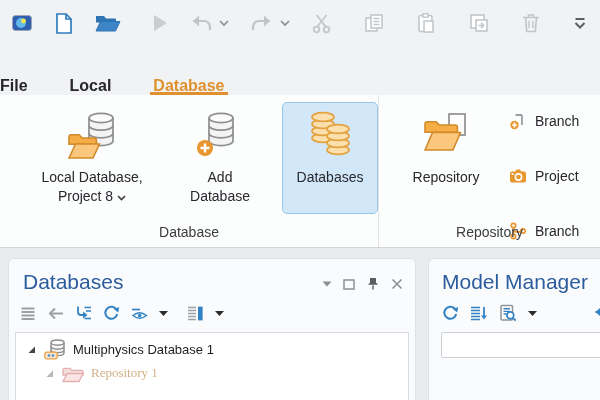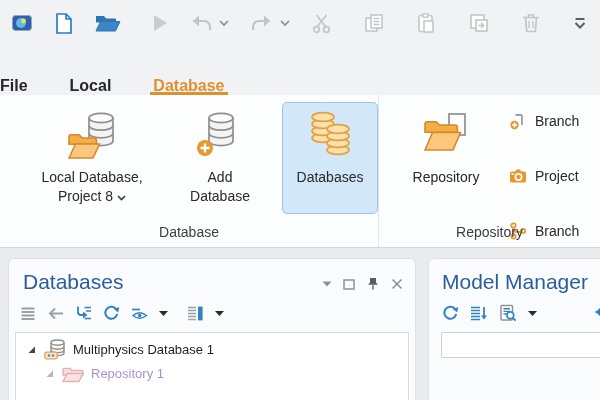--- a/index.html
+++ b/index.html
@@ -48,21 +48,21 @@
   .panel-right{width:210px;flex:none;}
   .panel-head{display:flex;align-items:flex-start;padding:11px 12px 0 14px;}
   .panel-title{font-size:21px;color:#2b5c9c;flex:1;white-space:nowrap;overflow:visible;}
   .win-icons{display:flex;align-items:center;gap:11px;margin-top:7px;}
   .ptoolbar{display:flex;align-items:center;gap:11px;padding-left:11px;margin-top:8px;height:22px;}
   .tree-box{margin:8px 6px 0 6px;background:#ffffff;border:1px solid #d8dbdf;padding-top:4px;height:80px;}
   .tree-row{display:flex;align-items:center;height:24px;font-size:13px;color:#1e1e23;}
   .tree-row .tlabel{margin-left:7px;white-space:nowrap;}
   .row1{padding-left:10px;}
   .row2{padding-left:28px;opacity:.5;}
-  .row2 .tlabel{color:#4c1d95;}
+  .row2 .tlabel{color:#a16207;font-family:Liberation Serif, serif;}
   .search-input{margin:8px 0 0 12px;width:225px;height:24px;border:1px solid #cdd1d5;
     border-radius:2px;background:#fff;font-size:13px;padding:0 6px;outline:none;}
 </style>
 </head>
 <body>
 
 <div class="qat">
   <div class="qat-btn">
     <svg width="20" height="16" viewBox="0 0 20 16">
         <rect x="0.5" y="0.5" width="19" height="15" rx="3" fill="#2f5fb0" stroke="#9aa4b5"></rect>

